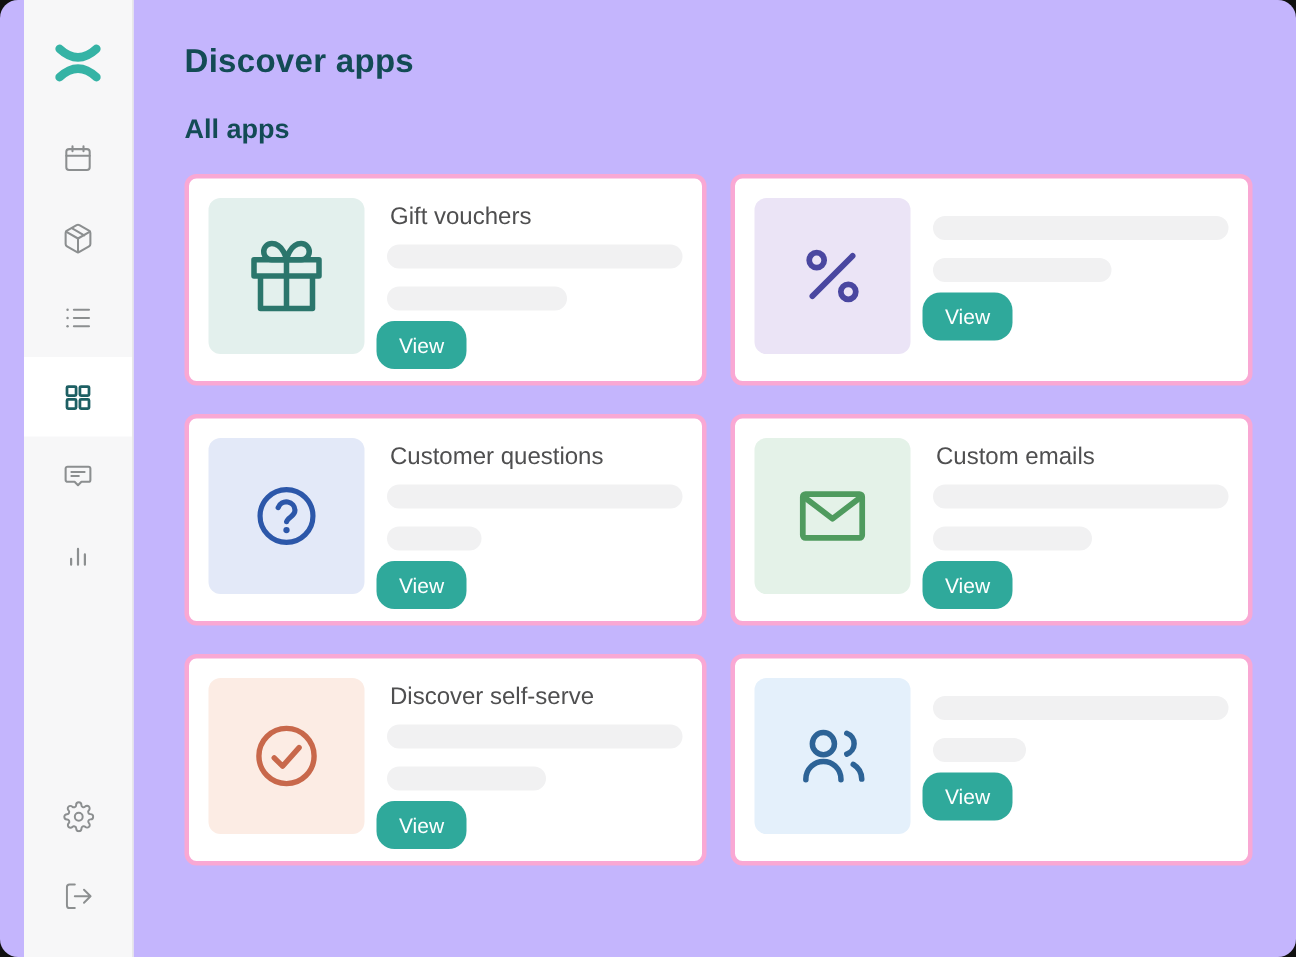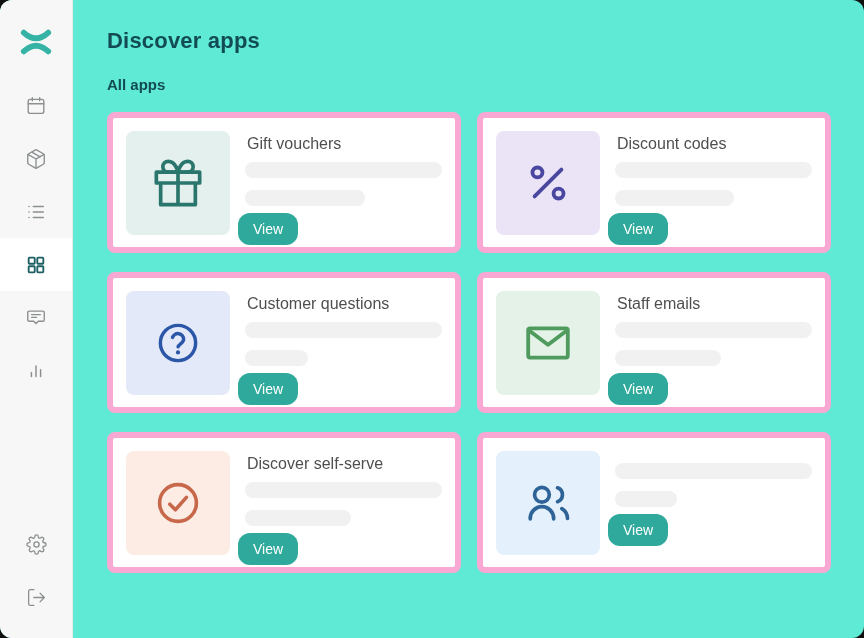--- a/index.html
+++ b/index.html
@@ -1,46 +1,46 @@
 <!DOCTYPE html>
 <html style="--logo: #35b3a5; --heading: #134b55; --accent: #2fa99b; --placeholder: #f1f1f2; --active-icon: #1d5f63; --inactive-icon: #8c8f90;"><head>
 <meta charset="utf-8">
 <style>
   * { margin: 0; padding: 0; box-sizing: border-box; }
   html, body { background: #101010; font-family: "Liberation Sans", sans-serif; }
   .window {
-    width: 864px; height: 638px; background: #5eead4;
-    border-radius: 12px; overflow: hidden; display: flex;
+    width: 864px; height: 638px; background: #c4b5fd;
+    border-radius: 12px; overflow: hidden; display: flex; padding-left: 16px;
   }
   
   .sidebar {
     width: 73px; flex: none; background: #f7f7f8;
     border-right: 1px solid #e8e8e9;
     display: flex; flex-direction: column; align-items: stretch;
   }
   .logo-wrap { height: 36px; margin-top: 24px; display: flex; justify-content: center; align-items: center; color: var(--logo); }
   .nav-top { margin-top: 19px; display: flex; flex-direction: column; }
   .nav-item {
     width: 100%; height: 53px; display: flex; align-items: center; justify-content: center;
     background: transparent; border: none; cursor: pointer; color: var(--inactive-icon);
   }
   .nav-item.active { background: #ffffff; color: var(--active-icon); }
   .nav-item svg { display: block; }
   .sidebar .spacer { flex: 1; }
   .nav-bottom { margin-bottom: 14px; display: flex; flex-direction: column; }
   
   .main { flex: 1; padding: 28px 53px 0 34px; overflow: hidden; }
   .page-title { font-size: 22px; font-weight: 700; color: var(--heading); letter-spacing: .2px; }
-  .section-label { margin-top: 22px; font-size: 15px; font-weight: 700; color: var(--heading); }
+  .section-label { margin-top: 22px; font-size: 18px; font-weight: 700; color: var(--heading); }
   .apps-grid {
     margin-top: 19px; display: grid;
     grid-template-columns: 1fr 1fr; column-gap: 16px; row-gap: 19px;
   }
   .card {
-    height: 141px; background: #ffffff; border: 6px solid #f9a8d4;
+    height: 141px; background: #ffffff; border: 3px solid #f9a8d4;
     border-radius: 8px; padding: 13px; display: flex; gap: 8px;
   }
   .tile {
     flex: none; width: 104px; height: 104px; border-radius: 8px;
     background: var(--tile-bg); color: var(--icon-color);
     display: flex; align-items: center; justify-content: center;
   }
   .info { flex: 1; padding-top: 3px; min-width: 0; }
   .app-title { font-size: 16px; color: #4f4f50; margin-left: 9px; line-height: 19px; }
   .bar { height: 16px; border-radius: 8px; background: var(--placeholder); margin-left: 7px; }
@@ -151,21 +151,20 @@
 
       <div class="card" style="--tile-bg: #ebe4f6; --icon-color: #4a47a0;">
         <div class="tile">
           <svg width="46" height="46" viewBox="0 0 24 24" fill="none" stroke="currentColor" stroke-width="2" stroke-linecap="round">
             <path d="M19 5 5 19"></path>
             <circle cx="6.5" cy="6.5" r="2.6"></circle>
             <circle cx="17.5" cy="17.5" r="2.6"></circle>
           </svg>
         </div>
         <div class="info">
-          <div class="app-title">Discount codes</div>
           <div class="bar bar1" style="width: 197px;"></div>
           <div class="bar bar2" style="width: 119px;"></div>
           <button class="view-btn">View</button>
         </div>
       </div>
 
       <div class="card" style="--tile-bg: #e3e9f8; --icon-color: #2c57a9;">
         <div class="tile">
           <svg width="46" height="46" viewBox="0 0 24 24" fill="none" stroke="currentColor" stroke-width="1.8" stroke-linecap="round">
             <circle cx="12" cy="12" r="9.2"></circle>
@@ -182,21 +181,21 @@
       </div>
 
       <div class="card" style="--tile-bg: #e4f2e8; --icon-color: #4f9b5e;">
         <div class="tile">
           <svg width="54" height="54" viewBox="0 0 24 24" fill="none" stroke="currentColor" stroke-width="1.7" stroke-linejoin="round">
             <rect x="3.2" y="5.5" width="17.6" height="13" rx="0.8"></rect>
             <path d="M3.6 6.4 12 12.8l8.4-6.4"></path>
           </svg>
         </div>
         <div class="info">
-          <div class="app-title">Staff emails</div>
+          <div class="app-title">Custom emails</div>
           <div class="bar bar1" style="width: 197px;"></div>
           <div class="bar bar2" style="width: 106px;"></div>
           <button class="view-btn">View</button>
         </div>
       </div>
 
       <div class="card" style="--tile-bg: #fcece4; --icon-color: #c8684b;">
         <div class="tile">
           <svg width="48" height="48" viewBox="0 0 24 24" fill="none" stroke="currentColor" stroke-width="1.8" stroke-linecap="round" stroke-linejoin="round">
             <circle cx="12" cy="12" r="9.2"></circle>

